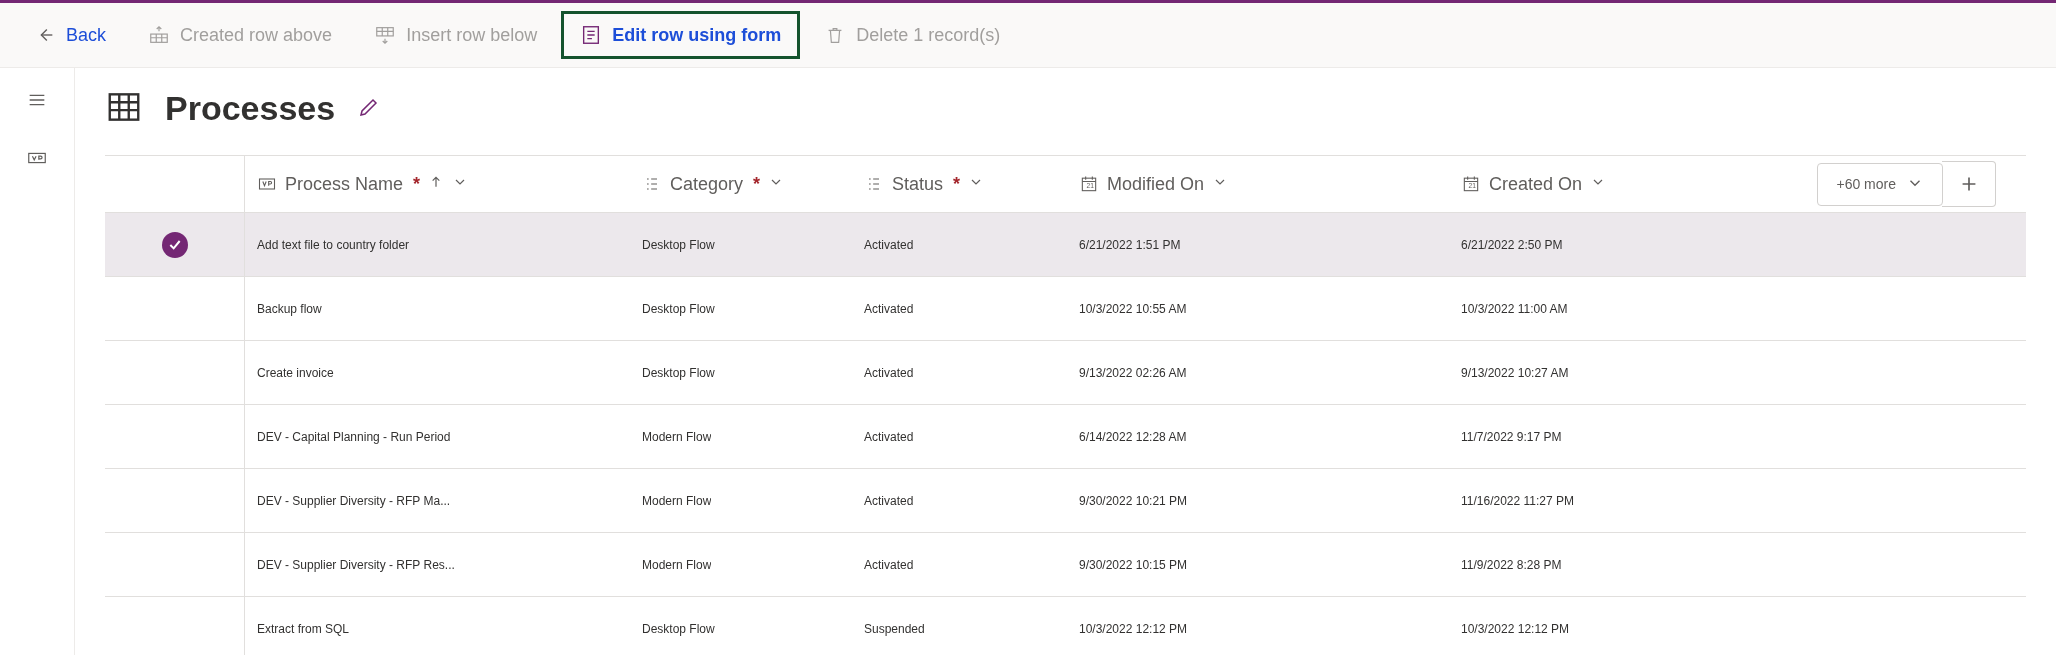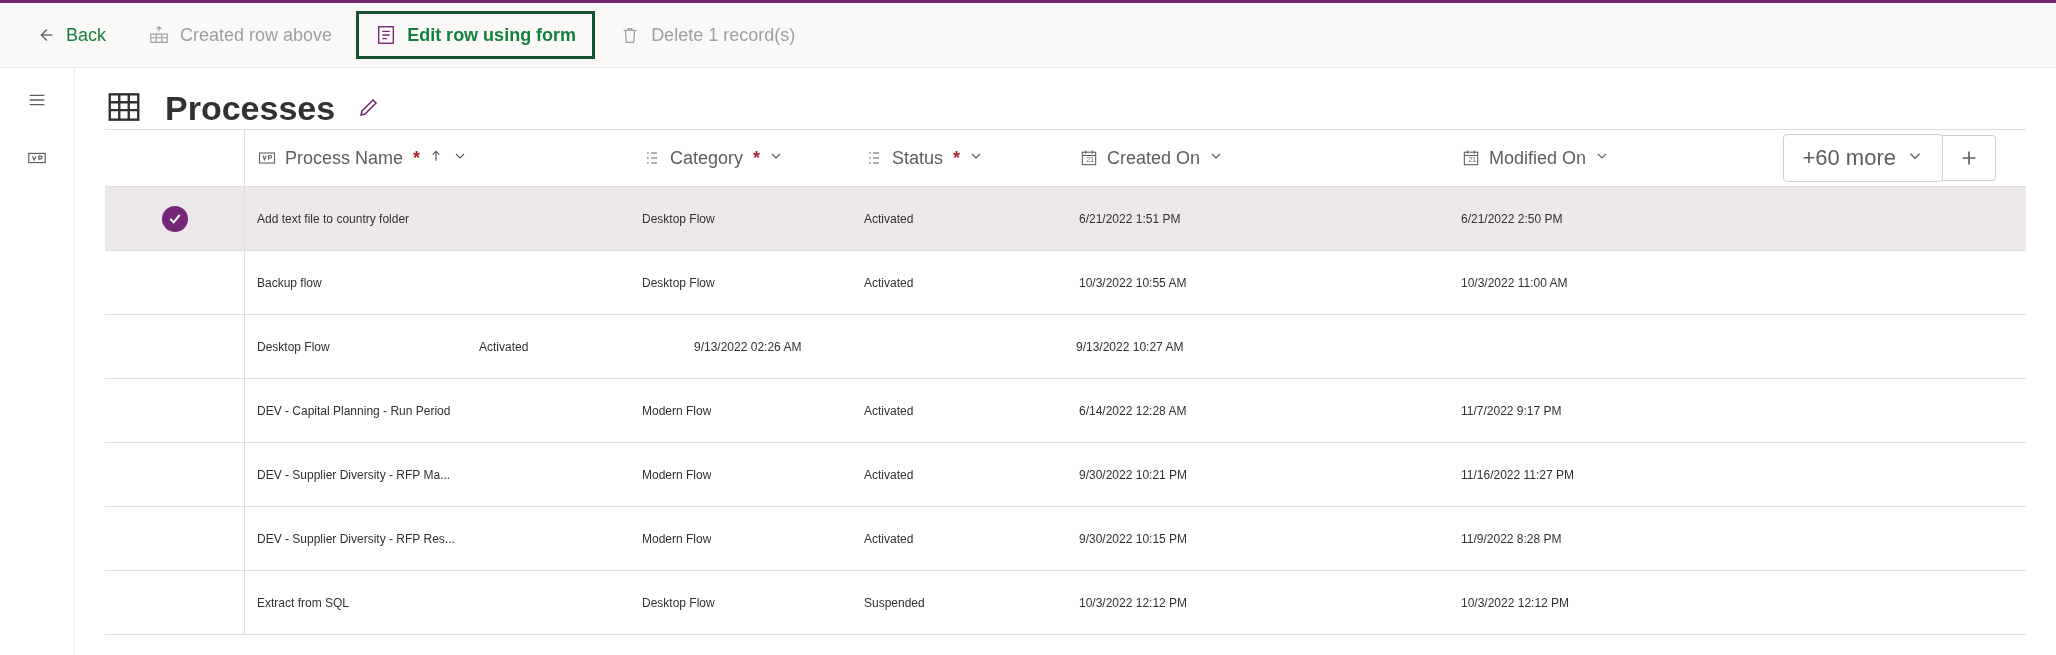--- a/index.html
+++ b/index.html
@@ -24,40 +24,40 @@
     align-items: center;
     padding: 0 16px;
     gap: 6px;
   }
   .toolbar-btn {
     display: flex;
     align-items: center;
     gap: 10px;
     padding: 10px 16px;
     font-size: 18px;
-    color: #15803d;
+    color: #1d4ed8;
     cursor: pointer;
     border: 2px solid transparent;
   }
   .toolbar-btn.disabled { color: #a19f9d; cursor: default; }
   .toolbar-btn .icn { display:inline-flex; align-items:center; justify-content:center; width:22px; height:22px; }
   .toolbar-btn.highlighted { border: 3px solid #14532d; font-weight: bold; }
   .main-row { display: flex; height: calc(100% - 68px); }
   .left-rail {
     width: 75px;
     border-right: 1px solid #edebe9;
     display: flex;
     flex-direction: column;
     align-items: center;
     padding-top: 12px;
     gap: 18px;
   }
   .rail-btn { width: 40px; height: 40px; display:flex; align-items:center; justify-content:center; cursor:pointer; }
   .content { flex: 1; padding: 20px 30px 0 30px; position: relative; }
-  .page-header { display: flex; align-items: center; gap: 22px; }
+  .page-header { display: flex; align-items: center; gap: 22px; margin-bottom: 26px; }
   .page-header h1 { font-size: 34px; font-weight: 600; }
   .table-wrap { position: relative; }
   .table-header {
     display: flex;
     align-items: center;
     border-top: 1px solid #e1dfdd;
     border-bottom: 1px solid #e1dfdd;
     height: 58px;
     font-size: 18px;
     color: #605e5c;
@@ -91,21 +91,21 @@
     top: 0;
     display: flex;
     align-items: center;
     gap: 0;
     height: 58px;
   }
   .more-btn {
     border: 1px solid #d2d0ce;
     border-radius: 4px;
     padding: 10px 18px;
-    font-size: 22px;
+    font-size: 14px;
     color: #605e5c;
     display:flex; align-items:center; gap:10px;
     cursor:pointer;
   }
   .plus-btn {
     border: 1px solid #d2d0ce;
     border-left: none;
     border-radius: 0 4px 4px 0;
     width: 54px; height: 46px;
     display:flex; align-items:center; justify-content:center;
@@ -134,20 +134,30 @@
     <span class="icn">
       <svg viewBox="0 0 24 24" width="22" height="22" fill="none" stroke="#a19f9d" stroke-width="1.3">
           <rect x="3" y="11" width="18" height="9"></rect>
           <path d="M3 15h18M9 11v9M15 11v9"></path>
           <path d="M12 3v5M9.5 5.5L12 3l2.5 2.5"></path>
         </svg>
     </span>
     <span>Created row above</span>
   </div>
 
+  <div class="toolbar-btn disabled">
+    <span class="icn">
+      <svg viewBox="0 0 24 24" width="22" height="22" fill="none" stroke="#a19f9d" stroke-width="1.3">
+          <rect x="3" y="4" width="18" height="9"></rect>
+          <path d="M3 8h18M9 4v9M15 4v9"></path>
+          <path d="M12 21v-5M9.5 18.5L12 21l2.5-2.5"></path>
+        </svg>
+    </span>
+    <span>Insert row below</span>
+  </div>
 
   <div class="toolbar-btn highlighted">
     <span class="icn">
       <svg viewBox="0 0 24 24" width="22" height="22" fill="none" stroke="#742774" stroke-width="1.5">
           <rect x="4" y="3" width="16" height="18"></rect>
           <path d="M8 8h8M8 12h8M8 16h5"></path>
         </svg>
     </span>
     <span>Edit row using form</span>
   </div>
@@ -249,43 +259,43 @@
                 <path d="M6 6h2M6 12h2M6 18h2M11 6h7M11 12h7M11 18h7"></path>
               </svg>
           </span>
           <span>Status</span>
             <span class="req-star">*</span>
           <span class="chev"><svg viewBox="0 0 24 24" width="16" height="16" fill="none" stroke="#605e5c" stroke-width="1.8">
                 <path d="M6 9l6 6 6-6"></path>
               </svg></span>
         </div>
 
+        <div class="col col-modified">
+          <span class="hdr-icon">
+            <svg viewBox="0 0 24 24" width="20" height="20" fill="none" stroke="#605e5c" stroke-width="1.3">
+                <rect x="4" y="5" width="16" height="15"></rect>
+                <path d="M4 9h16M8 3v4M16 3v4"></path>
+                <text x="9" y="17" font-size="8" fill="#605e5c" stroke="none">21</text>
+              </svg>
+          </span>
+          <span>Modified On</span>
+          <span class="chev"><svg viewBox="0 0 24 24" width="16" height="16" fill="none" stroke="#605e5c" stroke-width="1.8">
+                <path d="M6 9l6 6 6-6"></path>
+              </svg></span>
+        </div>
+
         <div class="col col-created">
           <span class="hdr-icon">
             <svg viewBox="0 0 24 24" width="20" height="20" fill="none" stroke="#605e5c" stroke-width="1.3">
                 <rect x="4" y="5" width="16" height="15"></rect>
                 <path d="M4 9h16M8 3v4M16 3v4"></path>
                 <text x="9" y="17" font-size="8" fill="#605e5c" stroke="none">21</text>
               </svg>
           </span>
           <span>Created On</span>
-          <span class="chev"><svg viewBox="0 0 24 24" width="16" height="16" fill="none" stroke="#605e5c" stroke-width="1.8">
-                <path d="M6 9l6 6 6-6"></path>
-              </svg></span>
-        </div>
-
-        <div class="col col-modified">
-          <span class="hdr-icon">
-            <svg viewBox="0 0 24 24" width="20" height="20" fill="none" stroke="#605e5c" stroke-width="1.3">
-                <rect x="4" y="5" width="16" height="15"></rect>
-                <path d="M4 9h16M8 3v4M16 3v4"></path>
-                <text x="9" y="17" font-size="8" fill="#605e5c" stroke="none">21</text>
-              </svg>
-          </span>
-          <span>Modified On</span>
           <span class="chev"><svg viewBox="0 0 24 24" width="16" height="16" fill="none" stroke="#605e5c" stroke-width="1.8">
                 <path d="M6 9l6 6 6-6"></path>
               </svg></span>
         </div>
       </div>
 
       <div id="rows-host">
           <div class="row selected">
             <div class="col-check">
               <div class="check-circle">
@@ -323,20 +333,23 @@
             </div>
             <div class="col col-created">
               <span class="cell-text">10/3/2022 10:55 AM</span>
             </div>
             <div class="col col-modified">
               <span class="cell-text">10/3/2022 11:00 AM</span>
             </div>
           </div>
           <div class="row">
             <div class="col-check"></div>
+            <div class="col col-name">
+              <span class="cell-text">Create invoice</span>
+            </div>
             <div class="col col-cat">
               <span class="cell-text">Desktop Flow</span>
             </div>
             <div class="col col-stat">
               <span class="cell-text">Activated</span>
             </div>
             <div class="col col-created">
               <span class="cell-text">9/13/2022 02:26 AM</span>
             </div>
             <div class="col col-modified">

